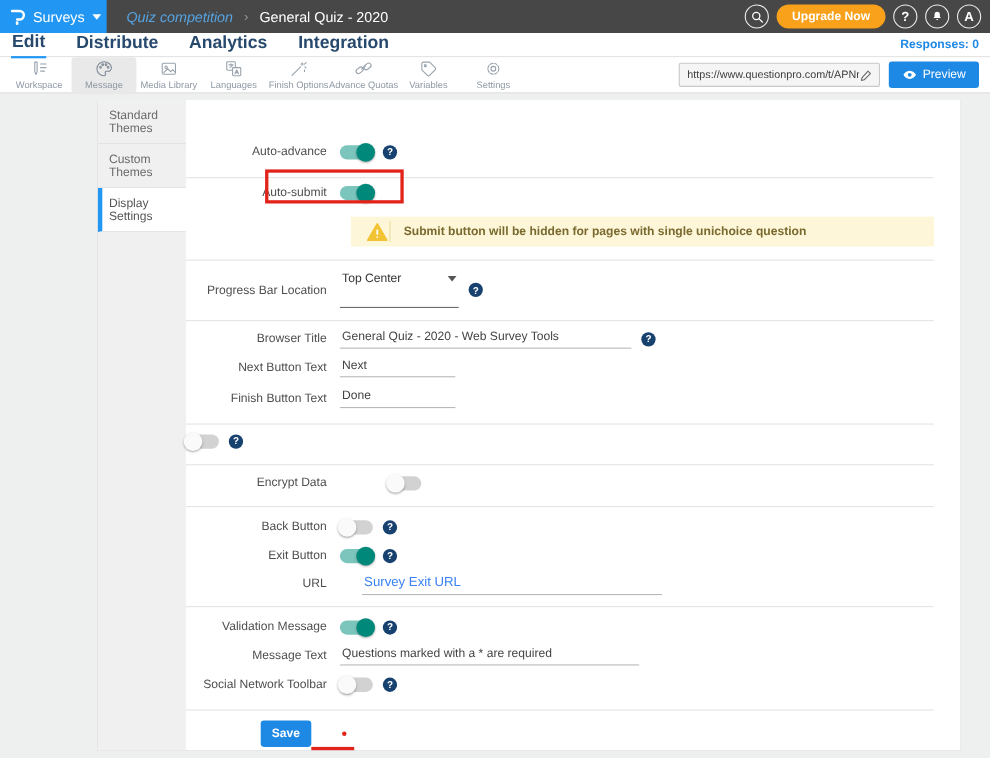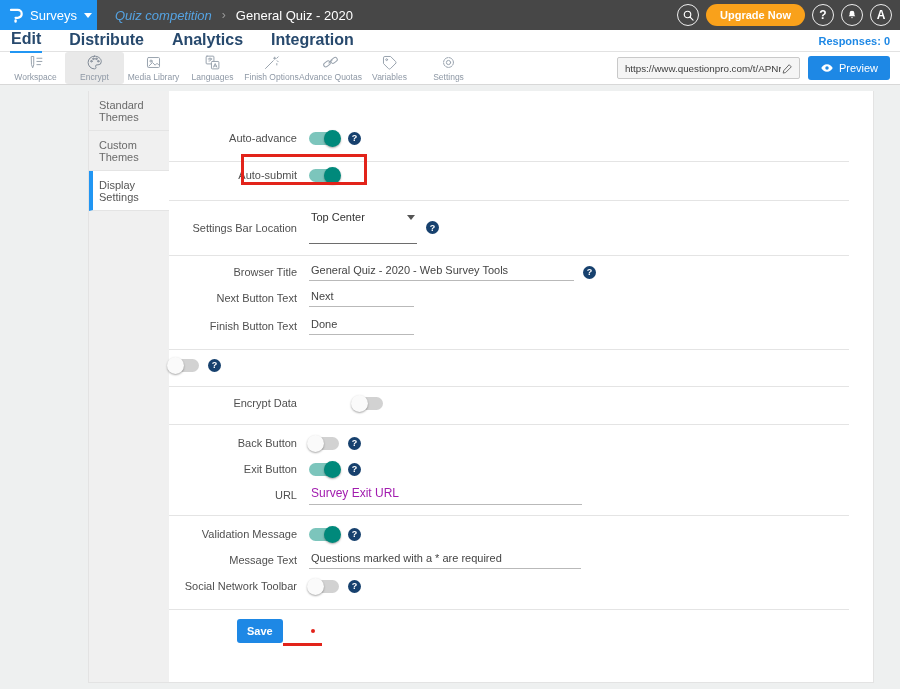--- a/index.html
+++ b/index.html
@@ -54,21 +54,21 @@
   
   .toggle { width:30px; height:13px; border-radius:8px; background:#d2d2d2; position:relative; display:inline-block; cursor:pointer; }
   .toggle .knob { width:17px; height:17px; border-radius:50%; background:#fafafa; position:absolute; left:-2px; top:-2px; box-shadow:0 1px 2px rgba(0,0,0,.35); }
   .toggle.on { background:#7cc5bc; }
   .toggle.on .knob { left:auto; right:-2px; background:#00897b; }
 
   .help { width:13px; height:13px; border-radius:50%; background:#17416e; color:#fff; font-size:9px; font-weight:bold; display:inline-flex; align-items:center; justify-content:center; cursor:pointer; }
 
   
   .u-input { border-bottom:1px solid #b9b9b9; font-size:11px; color:#444; padding:0 2px 4px; }
-  .placeholder { color:#a21caf; font-size:12px; }
+  .placeholder { color:#3b82f6; font-size:12px;margin-left:20px; }
   .dropdown { border-bottom:1px solid #6d6d6d; width:108px; display:flex; align-items:center; justify-content:space-between; padding:0 2px 20px; font-size:11px; color:#333; cursor:pointer; }
   .caret-d { width:0; height:0; border-left:4px solid transparent; border-right:4px solid transparent; border-top:5px solid #555; }
 
   
   .warning { margin:9px 0 0 150px; width:530px; height:27px; background:#fdf6d8; display:flex; align-items:center; font-size:11px; font-weight:bold; color:#7a6a2f; }
   .warn-icon-wrap { width:36px; display:flex; justify-content:center; align-items:center; border-right:1px solid #eadf9d; height:19px; }
   .warning span { padding-left:12px; }
 
   
   .red-frame { position:absolute; left:72px; top:-8px; width:126px; height:31px; border:3px solid #e2231a; pointer-events:none; }
@@ -139,21 +139,21 @@
       <span class="tool-label">Workspace</span>
     </div>
     <div class="tool-tab active">
       <svg width="17" height="17" viewBox="0 0 24 24">
           <path d="M12 3a9 9 0 1 0 0 18c1.6 0 2.1-.9 2.1-1.8 0-.8-.6-1.3-.6-2.1 0-1 .8-1.8 1.9-1.8H17a4.6 4.6 0 0 0 4.6-4.6C21.6 6.4 17.1 3 12 3z"></path>
           <circle cx="7.6" cy="10.2" r="1.1"></circle>
           <circle cx="10.4" cy="6.8" r="1.1"></circle>
           <circle cx="14.6" cy="6.8" r="1.1"></circle>
           <circle cx="17.3" cy="10.2" r="1.1"></circle>
         </svg>
-      <span class="tool-label">Encrypt</span>
+      <span class="tool-label">Message</span>
     </div>
     <div class="tool-tab">
       <svg width="17" height="17" viewBox="0 0 24 24">
           <rect x="3.5" y="5" width="17" height="14" rx="1.5"></rect>
           <circle cx="8.5" cy="10" r="1.5"></circle>
           <path d="M5.5 17l5-5 3.8 3.8 2.7-2.7 2.5 2.5"></path>
         </svg>
       <span class="tool-label">Media Library</span>
     </div>
     <div class="tool-tab">
@@ -238,25 +238,35 @@
       <div class="row" style="position:relative;">
         <span class="lbl">Auto-submit</span>
         <span class="ctrl">
           <span class="toggle on">
               <span class="knob"></span>
             </span>
         </span>
         <span class="red-frame"></span>
       </div>
 
+      <div class="warning">
+        <span class="warn-icon-wrap">
+          <svg width="20" height="18" viewBox="0 0 24 22">
+              <path d="M12 2 L22.5 20 H1.5 Z" fill="#f2c434" stroke="#f2c434" stroke-width="2" stroke-linejoin="round"></path>
+              <rect x="11" y="8" width="2" height="6" rx="1" fill="#fff"></rect>
+              <rect x="11" y="15.5" width="2" height="2" rx="1" fill="#fff"></rect>
+            </svg>
+        </span>
+        <span>Submit button will be hidden for pages with single unichoice question</span>
+      </div>
 
       <hr class="sep" style="margin-top:12px;">
 
       <div class="row" style="margin-top:10px;">
-        <span class="lbl">Settings Bar Location</span>
+        <span class="lbl">Progress Bar Location</span>
         <span class="ctrl">
           <span class="dropdown">
             <span>Top Center</span>
             <span class="caret-d"></span>
           </span>
           <span class="help">?</span>
         </span>
       </div>
 
       <hr class="sep" style="margin-top:11px;">

